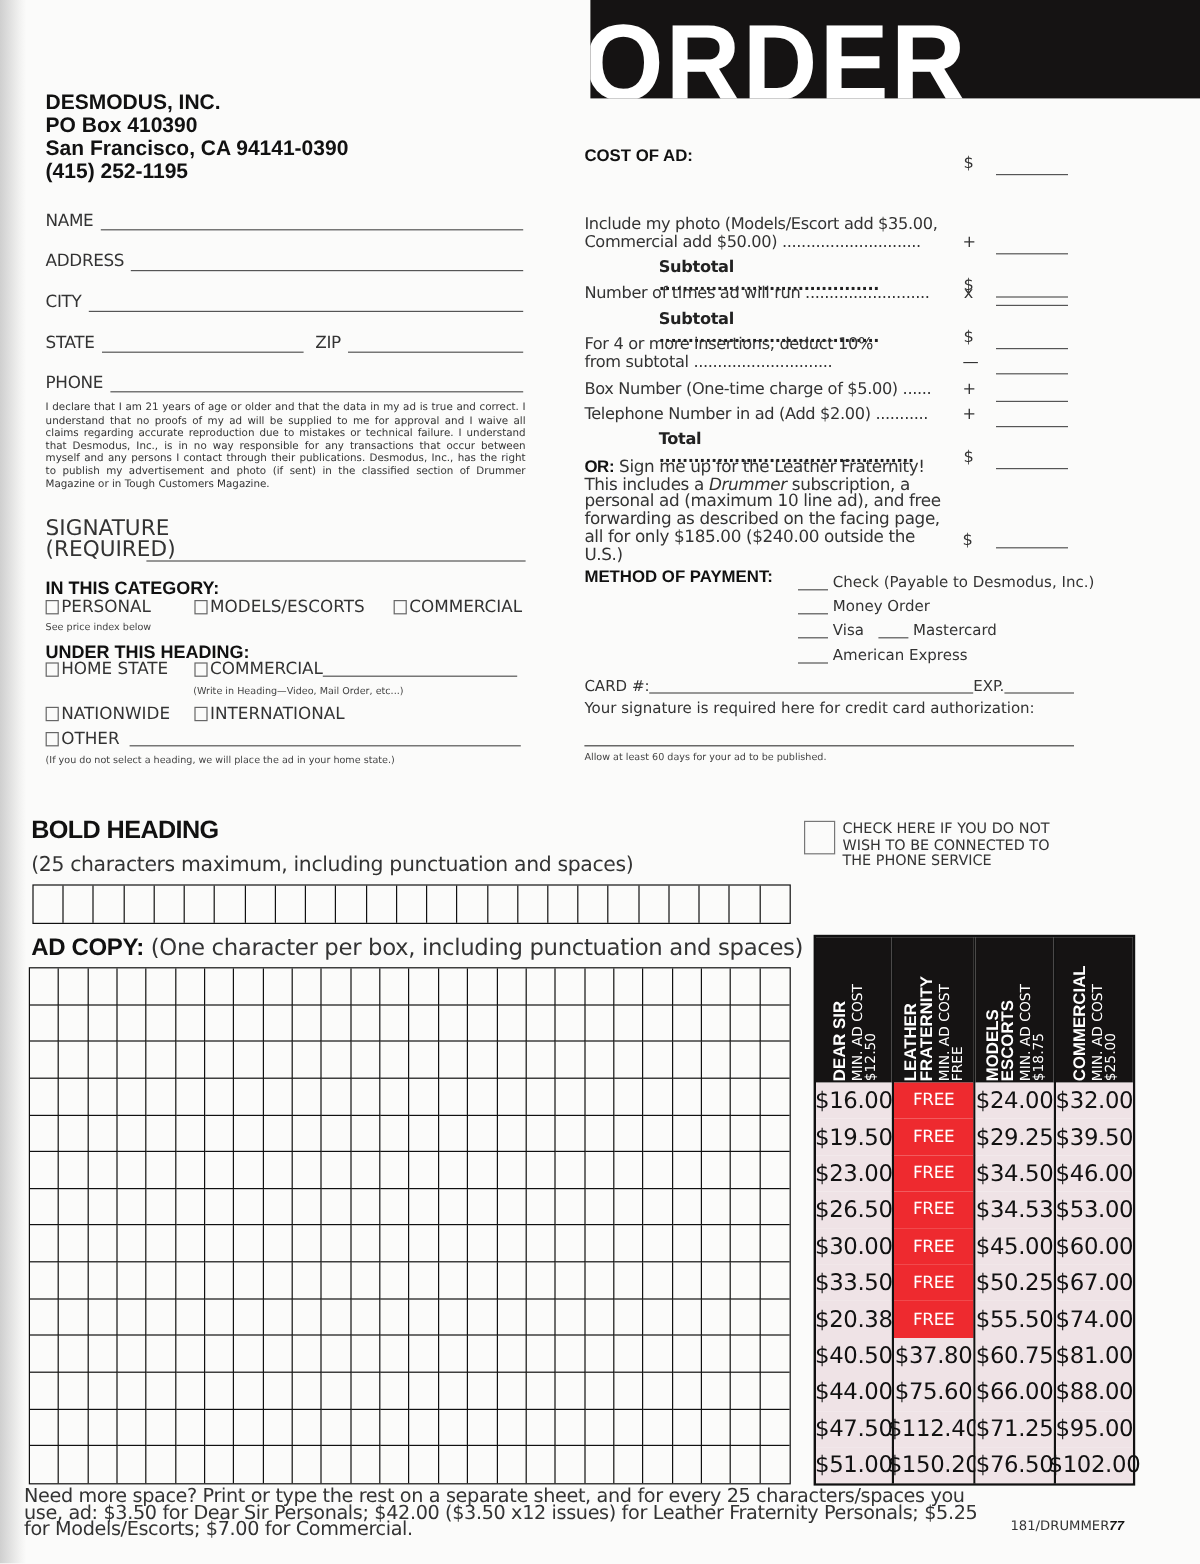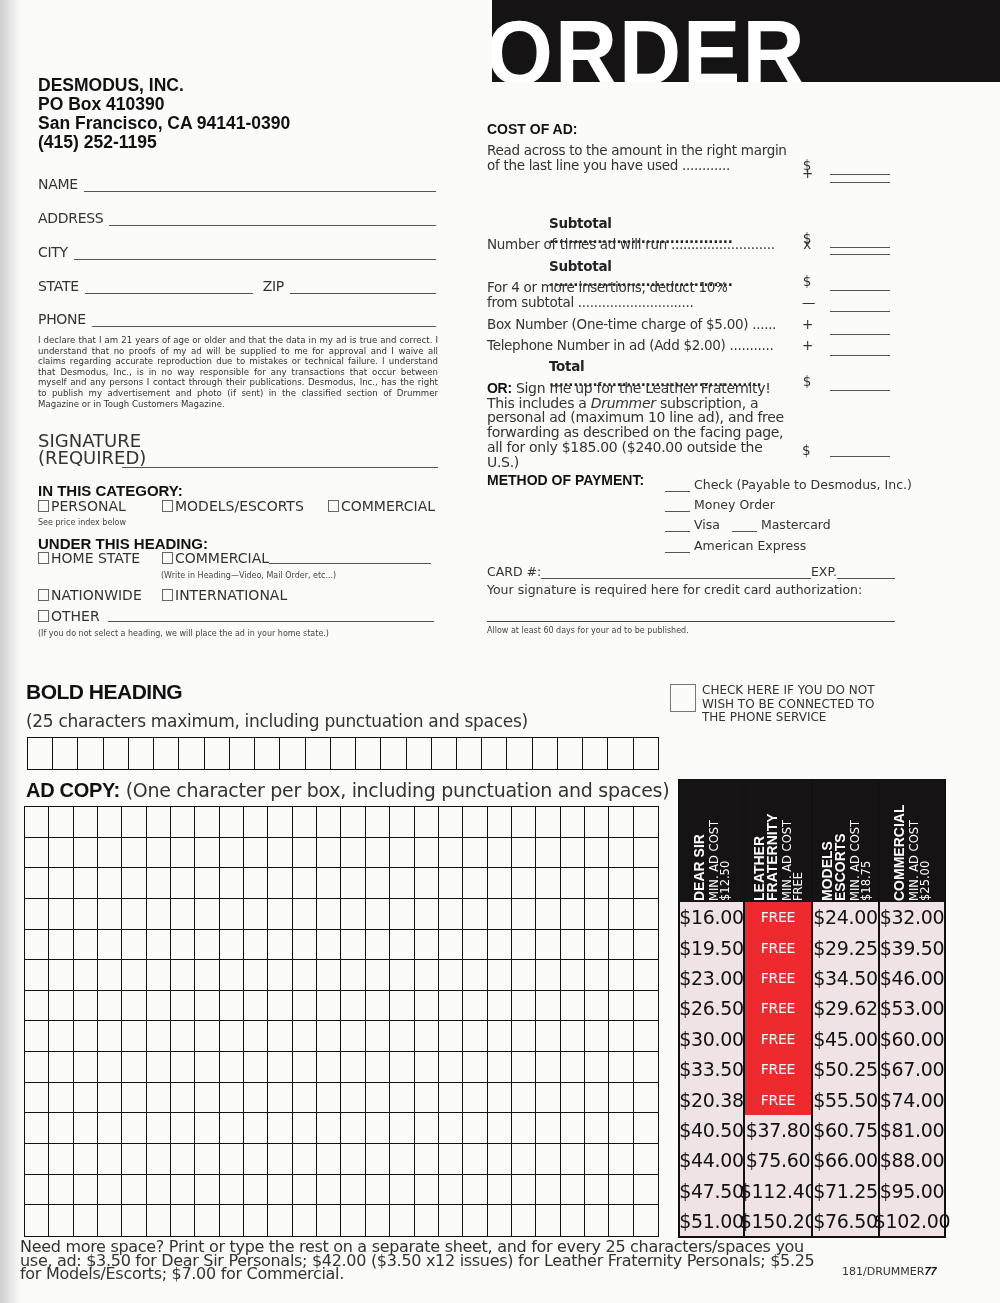--- a/index.html
+++ b/index.html
@@ -38,21 +38,21 @@
   .cost-row .txt { width: 302px; }
   .cost-row .txt.indent { padding-left: 62px; font-weight: bold; color: #222; }
   .cost-row .sym { position: absolute; left: 315px; bottom: 0; width: 10px; text-align: center; }
   .cost-row .blank { position: absolute; left: 343px; bottom: -3px; width: 60px; border-bottom: 1px solid #555; }
   .or-block { left: 487px; top: 381px; width: 310px; font-size: 14px; line-height: 14.7px; color: #333; letter-spacing: -0.3px; }
   .or-block b { font-family: "Liberation Sans", sans-serif; font-weight: 900; color: #111; }
 
   .pay-title { left: 487px; top: 472px; font-size: 14px; }
   .pay-opt { position: absolute; left: 665px; font-size: 12.5px; color: #333; white-space: nowrap; display: flex; align-items: flex-end; }
   .pay-blank { display: inline-block; width: 25px; border-bottom: 1px solid #555; margin-right: 4px; height: 12px; }
-  .card-row { left: 487px; top: 564px; width: 408px; font-size: 12.5px; color: #333; display: flex; align-items: flex-end; }
+  .card-row { left: 487px; top: 564px; width: 408px; font-size: 12.5px; color: #333; display: flex; align-items: center; }
   .sig-note { left: 487px; top: 582px; font-size: 12.5px; color: #333; }
   .auth-line { left: 487px; top: 621px; width: 408px; border-bottom: 1px solid #444; }
   .allow-note { left: 487px; top: 626px; font-size: 8px; color: #444; }
 
   
   .bold-heading-title { left: 26px; top: 680px; font-size: 21px; letter-spacing: -0.5px; }
   .bold-heading-sub { left: 26px; top: 711px; font-size: 17px; color: #333; letter-spacing: -0.3px; }
   .heading-boxes { left: 27px; top: 737px; width: 632px; height: 33px; border: 1.5px solid #111; display: flex; }
   .heading-boxes .cell { flex: 1; border-right: 1.5px solid #111; }
   .heading-boxes .cell:last-child { border-right: none; }
@@ -168,25 +168,25 @@
 <div class="chk-row" style="left:38px;top:608px;">
   <span class="chk"></span>
     <span style="margin-right:8px;">OTHER</span>
     <span class="wline" style="width:326px;"></span>
 </div>
 <div class="abs tiny" style="left:38px;top:629px;">(If you do not select a heading, we will place the ad in your home state.)</div>
 
 <div class="abs hd-bold cost-title">COST OF AD:</div>
 
 <div class="cost-row" style="top:143px;">
-  <div class="txt">Read across to the amount in the right margin of the last line you have used ............</div>
     <span class="sym">$</span>
     <span class="blank"></span>
 </div>
 <div class="cost-row" style="top:180px;">
+  <div class="txt">Include my photo (Models/Escort add $35.00, Commercial add $50.00) .............................</div>
     <span class="sym">+</span>
     <span class="blank"></span>
 </div>
 <div class="cost-row" style="top:216px;">
   <div class="txt indent">Subtotal ......................................</div>
     <span class="sym">$</span>
     <span class="blank"></span>
 </div>
 <div class="cost-row" style="top:237px;">
   <div class="txt">Number of times ad will run ..........................</div>
@@ -701,21 +701,21 @@
       <div class="pt-head">
         <div class="pt-head-inner">
           <div class="name">MODELS ESCORTS</div>
           <div class="min">MIN. AD COST</div>
           <div class="min" style="margin-top: 0px;">$18.75</div>
         </div>
       </div>
       <div class="pt-cell">$24.00</div>
       <div class="pt-cell">$29.25</div>
       <div class="pt-cell">$34.50</div>
-      <div class="pt-cell">$29.62</div>
+      <div class="pt-cell">$34.53</div>
       <div class="pt-cell">$45.00</div>
       <div class="pt-cell">$50.25</div>
       <div class="pt-cell">$55.50</div>
       <div class="pt-cell">$60.75</div>
       <div class="pt-cell">$66.00</div>
       <div class="pt-cell">$71.25</div>
       <div class="pt-cell">$76.50</div>
     </div>
     <div class="ptcol" style="width: 64px;">
       <div class="pt-head">

